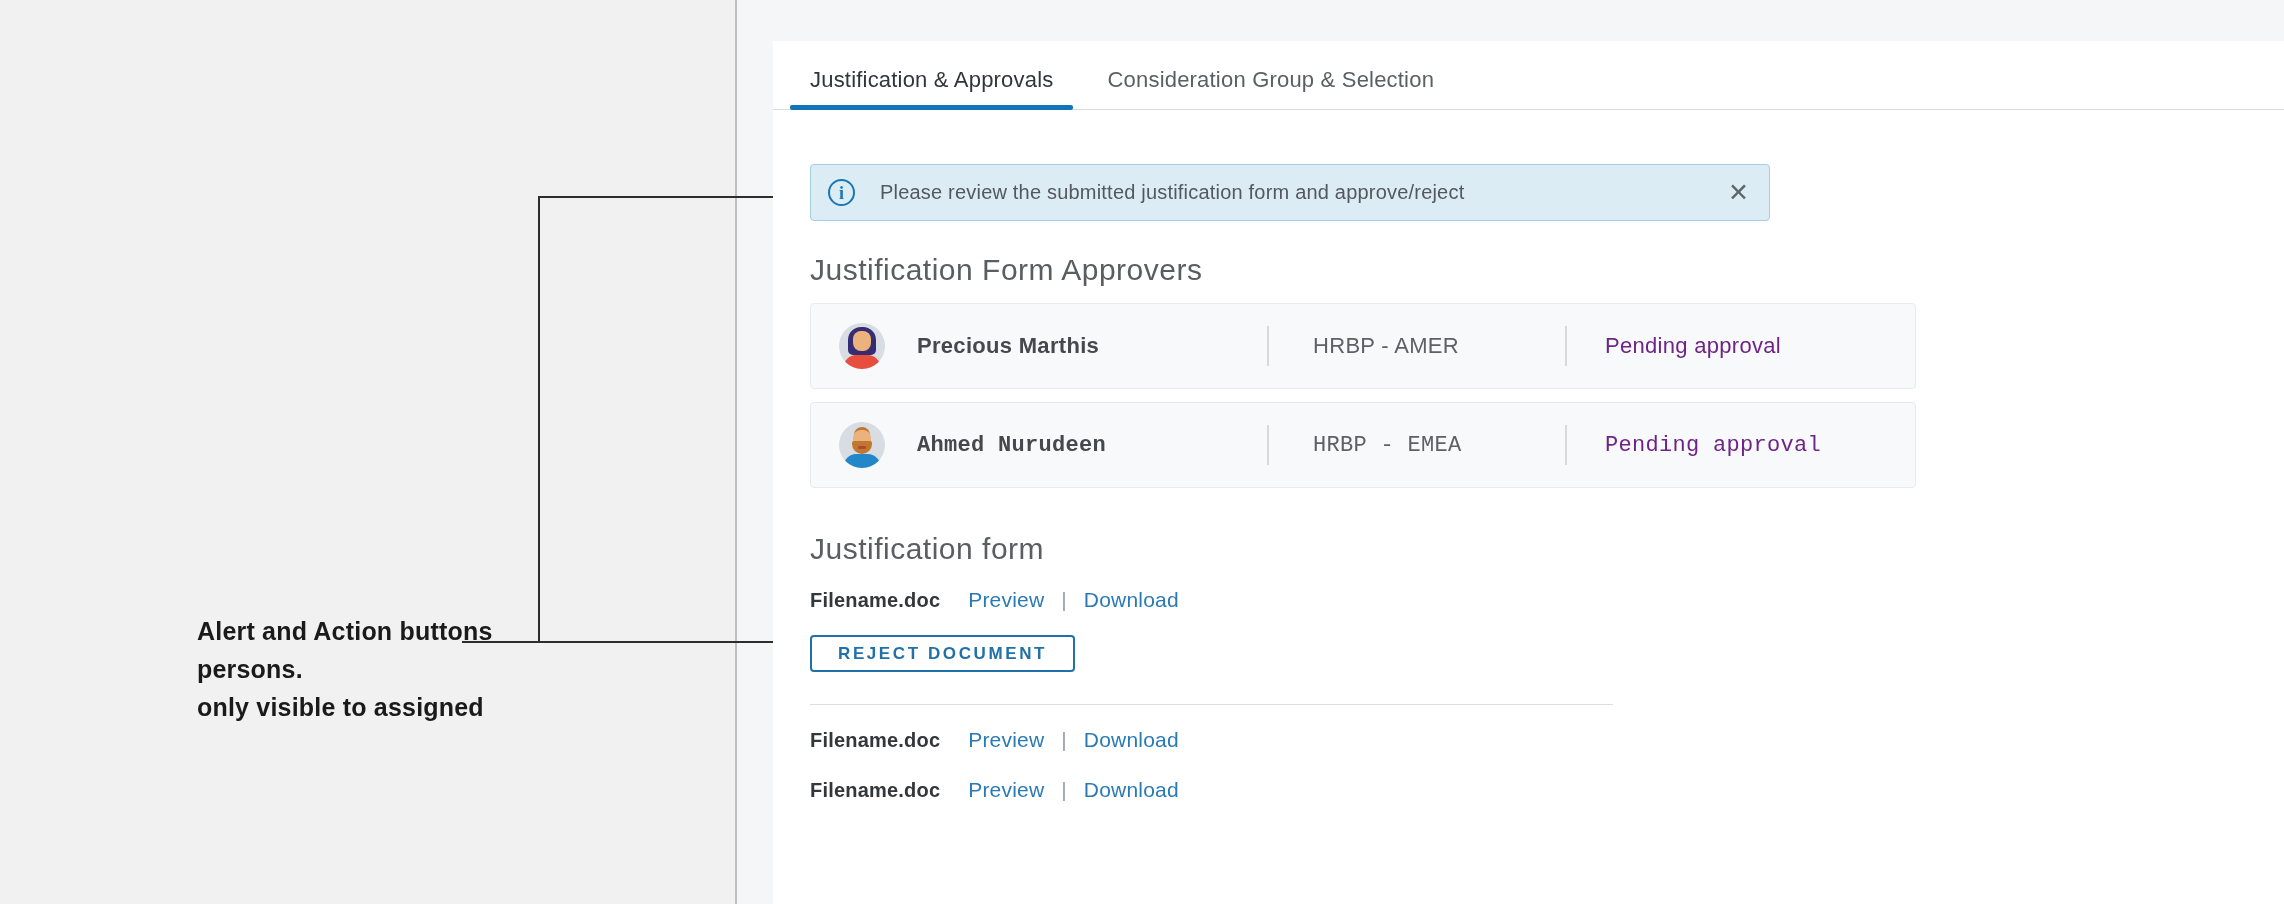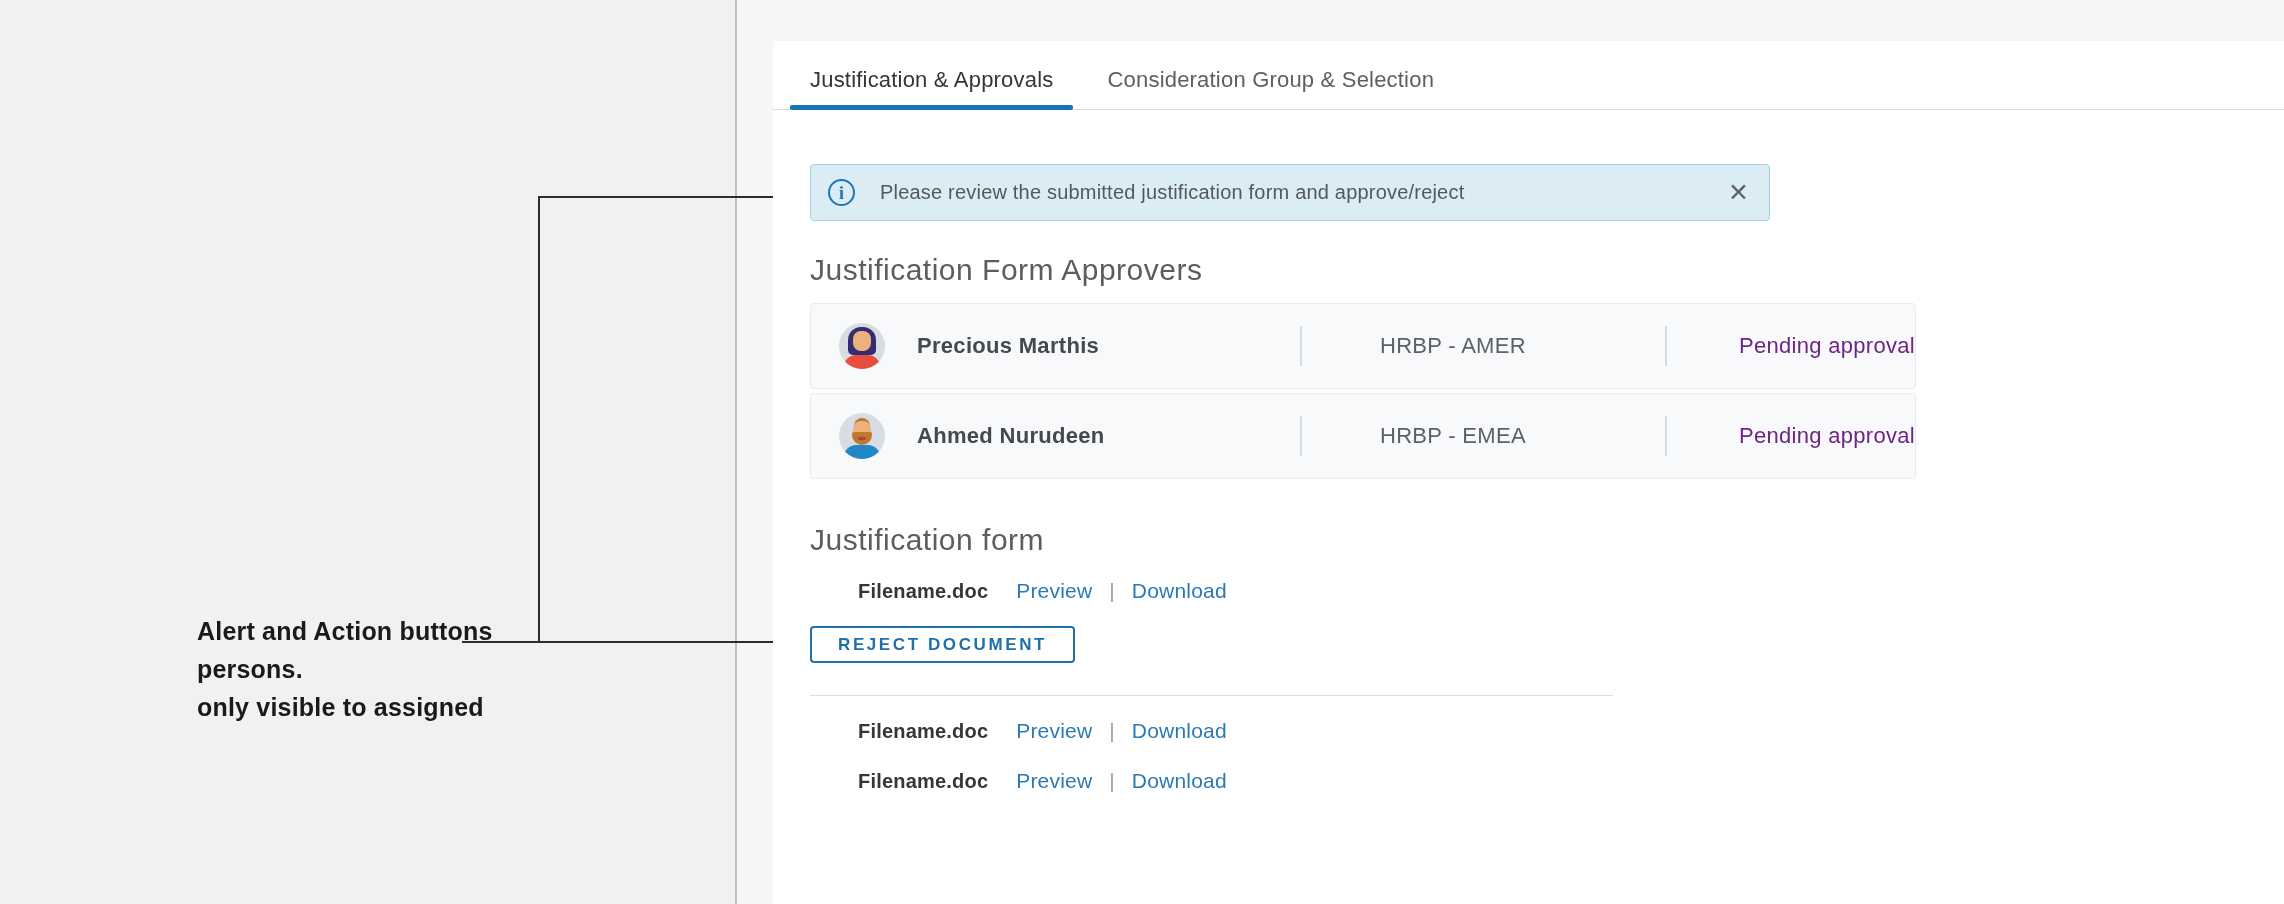--- a/index.html
+++ b/index.html
@@ -93,24 +93,24 @@
   .t-approvers { margin-top: 32px; }
   .t-justform  { margin-top: 44px; }
   .t-finance   { margin-top: 35px; }
 
   
   .approver-row {
     width: 1106px; height: 86px;
     background: #f8f9fa;
     border: 1px solid #e8ebee;
     border-radius: 4px;
-    display: flex; align-items: center; justify-content: space-between;
+    display: flex; align-items: center;
   }
   .row-1 { margin-top: 16px; }
-  .row-2 { margin-top: 4px; }
+  .row-2 { margin-top: 13px; font-family: Liberation Mono, monospace; }
   .cell-person { width: 456px; display: flex; align-items: center; padding-left: 28px; }
   .cell-role   { width: 296px; padding-left: 44px; font-size: 22px; color: #5d6166; letter-spacing: 0.3px; }
   .cell-status { padding-left: 38px; font-size: 22px; color: #6e2486; letter-spacing: 0.3px; }
   .vsep { width: 2px; height: 40px; background: #d6dadd; flex: 0 0 2px; }
   .approver-name { margin-left: 32px; font-size: 22px; font-weight: bold; color: #45484c; letter-spacing: 0.3px; }
 
   
   .avatar {
     position: relative; width: 46px; height: 46px; flex: 0 0 46px;
     border-radius: 50%; background: #d8dde3; overflow: hidden;
@@ -126,21 +126,21 @@
   .av-body.blue { background: #2187c8; }
 
   
   .file-line {
     display: flex; align-items: baseline;
     font-size: 21px;
   }
   .fl-jf  { margin-top: 22px; }
   .fl-f1  { margin-top: 23px; }
   .fl-f2  { margin-top: 26px; }
-  .file-name { font-size: 20px; font-weight: bold; color: #33363a; letter-spacing: 0.2px; margin-left: 48px; }
+  .file-name { font-size: 20px; font-weight: bold; color: #33363a; letter-spacing: 0.2px; }
   .file-link { color: #2a7ab5; text-decoration: none; letter-spacing: 0.2px; cursor: pointer; }
   .link-preview { margin-left: 28px; }
   .link-sep { margin-left: 17px; color: #99a0a6; }
   .link-download { margin-left: 17px; }
 
   
   .btn-row { margin-top: 23px; display: flex; }
   .btn {
     height: 37px; border-radius: 4px;
     font-family: "Liberation Sans", sans-serif;

